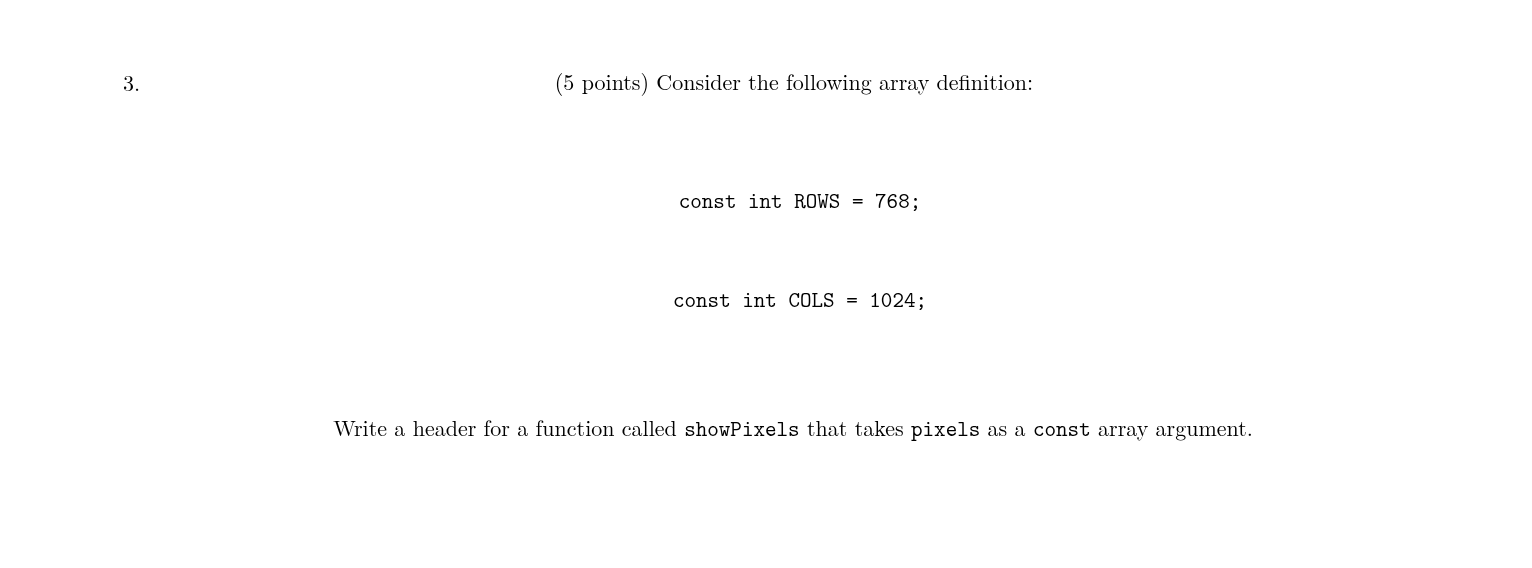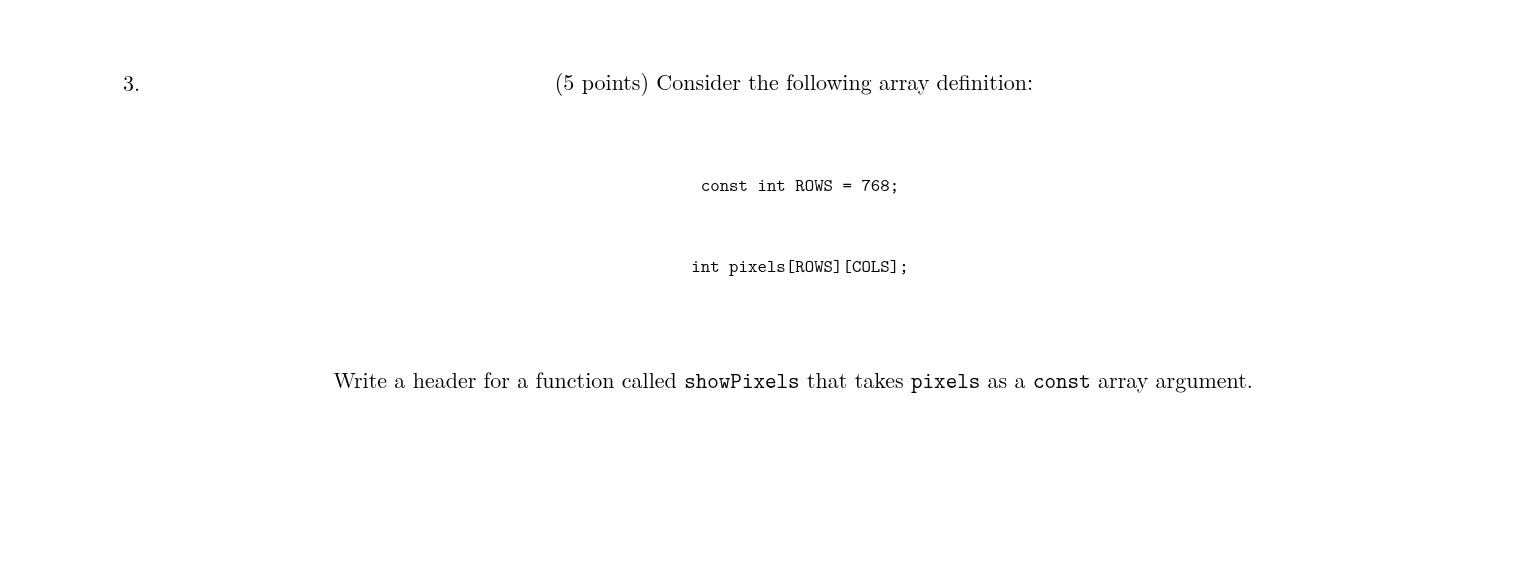--- a/index.html
+++ b/index.html
@@ -29,21 +29,21 @@
     .question-body {
       flex: 1;
       text-align: center;
     }
     .intro-line {
       margin-bottom: 22px;
       line-height: 1.35;
     }
     .code-block {
       font-family: "Latin Modern Mono", "Courier New", Courier, monospace;
-      font-size: 18px;
+      font-size: 22px;
       line-height: 1.5;
       margin-left: 12px;
       margin-bottom: 28px;
       white-space: pre;
     }
     .prompt-line {
       line-height: 1.5;
       margin-left: -2px;
     }
     .tt {
@@ -55,20 +55,20 @@
 
 <div class="container">
   <div class="question">
     <div class="question-number">3.</div>
     <div class="question-body">
       <div class="intro-line">
         <span>(5 points)</span><span> Consider the following array definition:</span>
       </div>
       <div class="code-block">
         <div>const int ROWS = 768;</div>
-        <div>int pixels[ROWS][COLS];</div>
+        <div>const int COLS = 1024;</div>
       </div>
       <div class="prompt-line">
         <span>Write a header for a function called </span><span class="tt">showPixels</span><span> that takes </span><span class="tt">pixels</span><span> as a </span><span class="tt">const</span><span> array argument.</span>
       </div>
     </div>
   </div>
 </div>
 
 </body></html>

